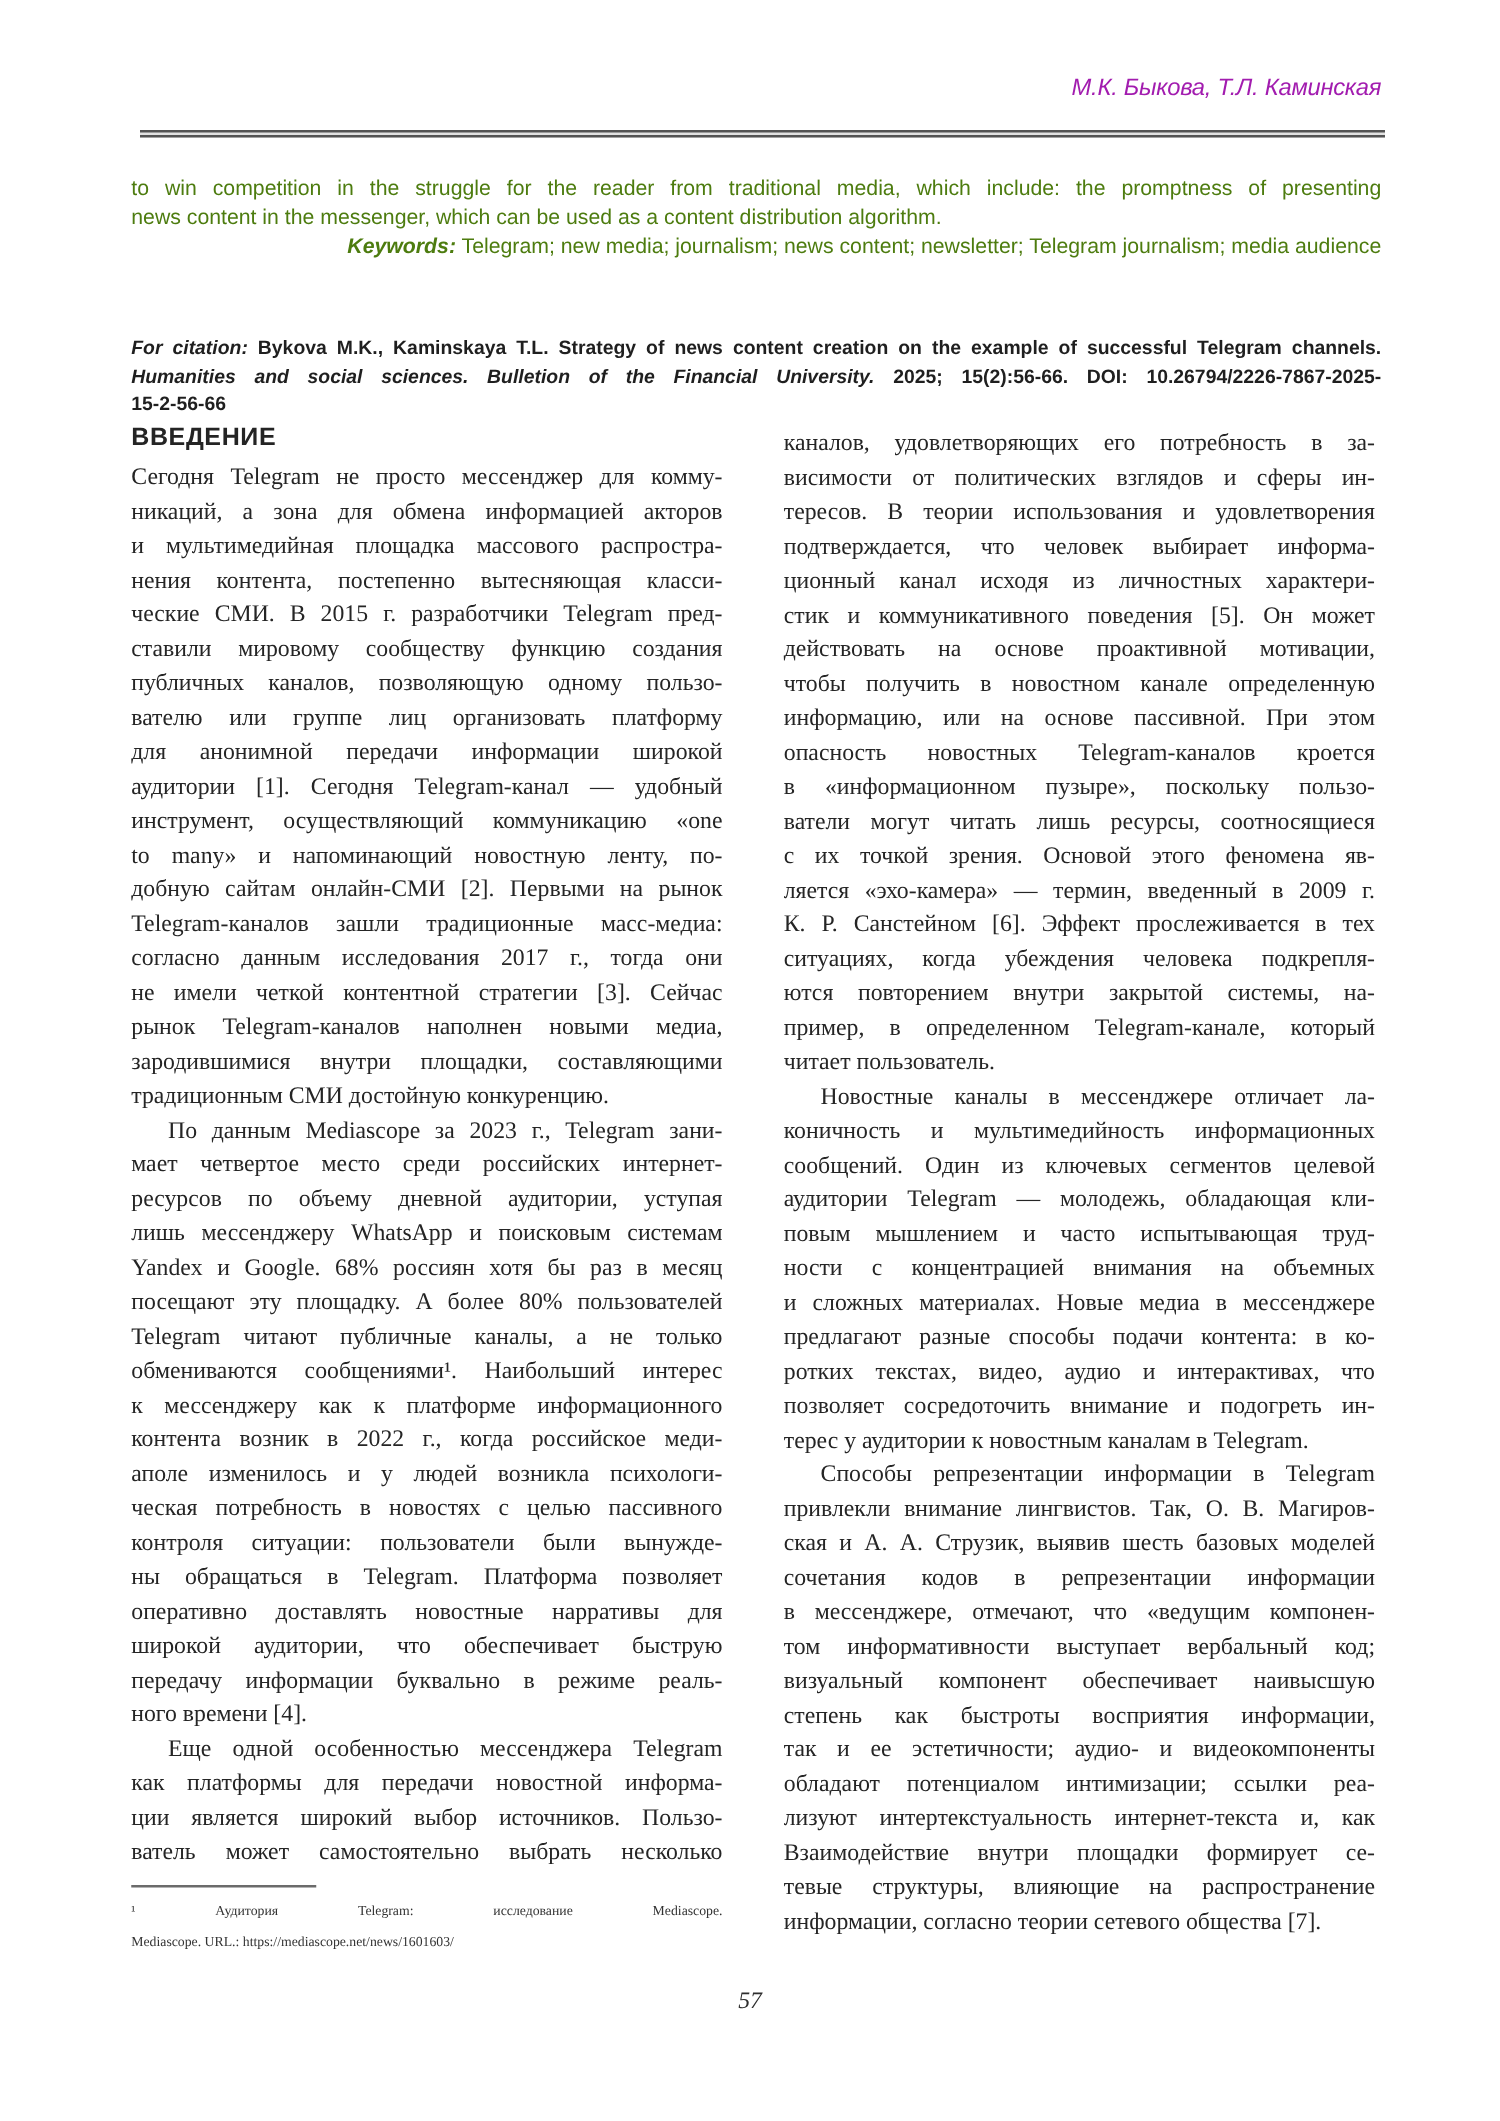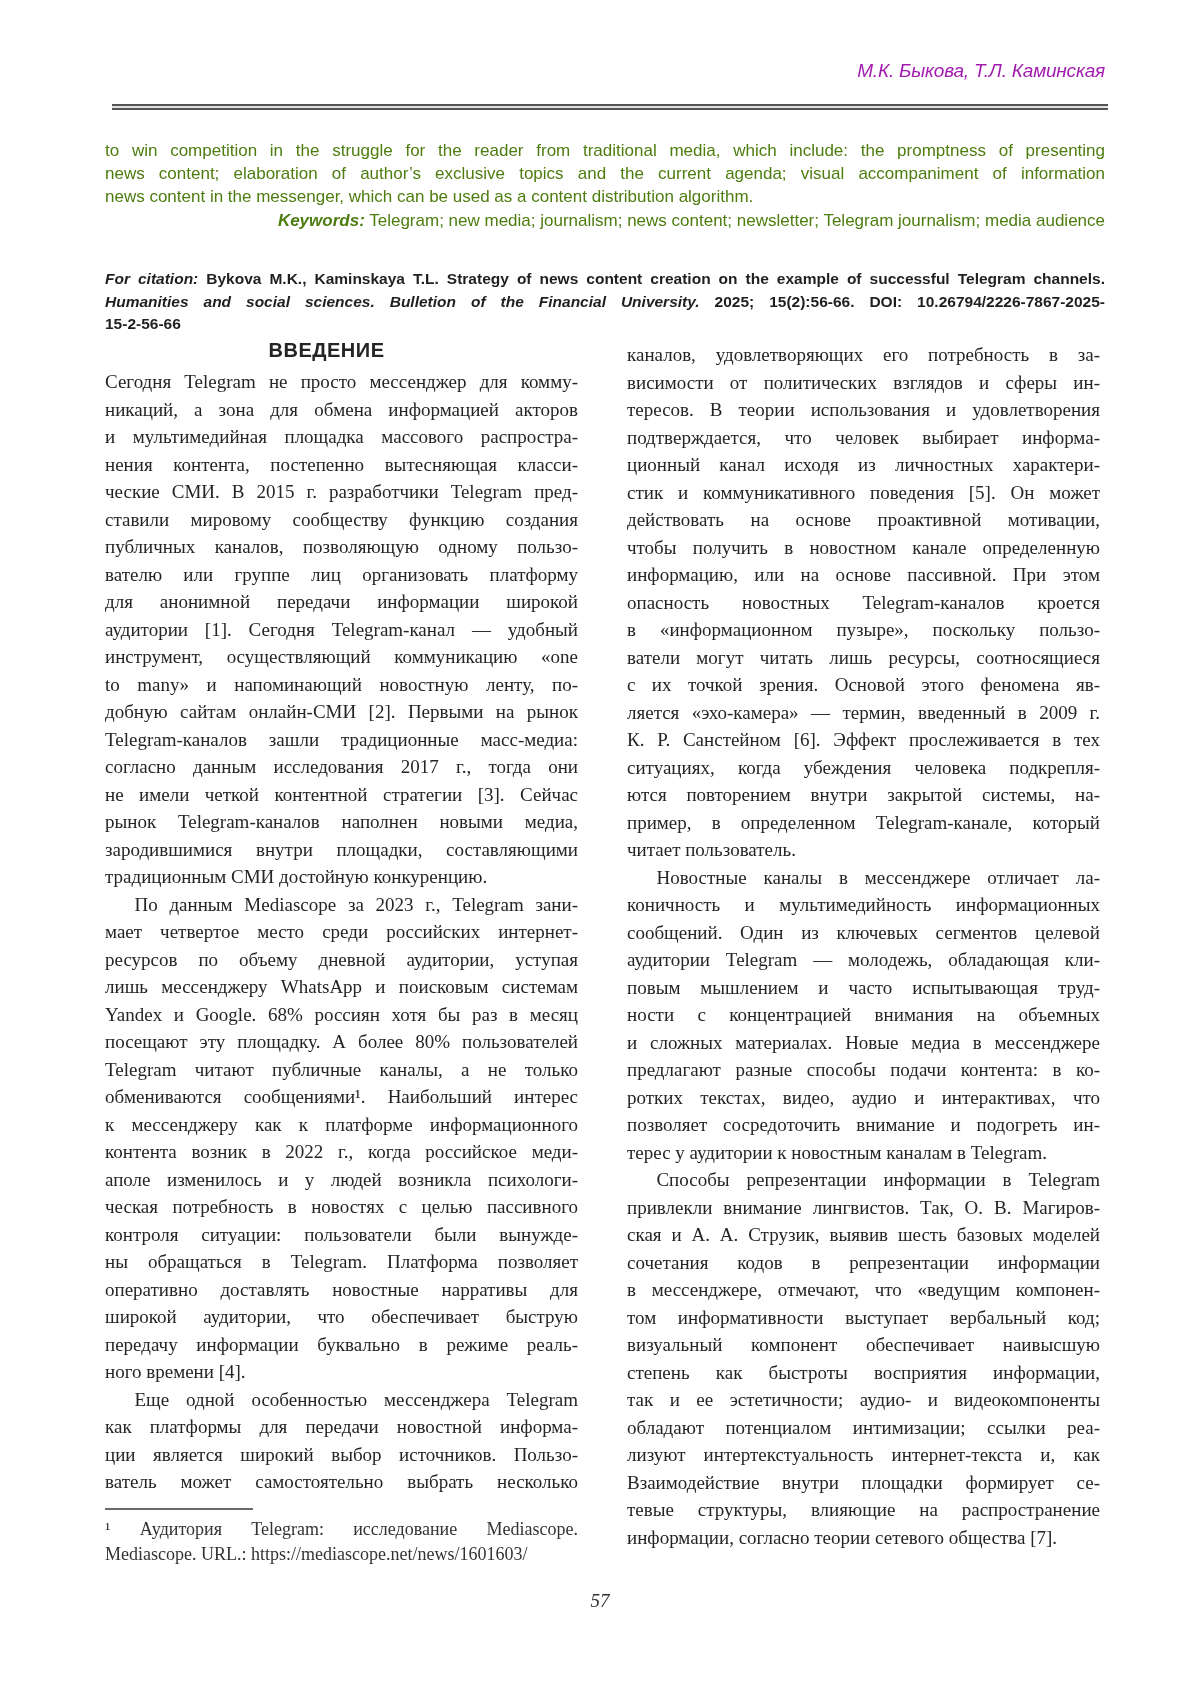--- a/index.html
+++ b/index.html
@@ -27,57 +27,56 @@
   .citation {
     position:absolute; left:105px; top:268px; width:1000px;
     font-family:Liberation Sans, sans-serif; font-size:15.5px;
     font-weight:bold; line-height:22.7px; color:#1f1f1f;
   }
   .citation .it { font-style:italic; }
   .tline { text-align:justify; text-align-last:justify; white-space:normal; }
   .tline.lastline { text-align-last:left; }
   .tline.firstline { text-indent:1.55em; }
   .section-heading {
-    position:absolute; left:90px; top:339px; width:473px;
+    position:absolute; left:105px; top:339px; width:473px;
     font-family:"Liberation Sans", sans-serif; font-weight:bold;
-    font-size:20px; letter-spacing:0.5px; text-align:center; color:#242424;
+    font-size:20px; letter-spacing:0.5px; text-align:left; color:#242424;
   }
   .col {
     position:absolute; width:473px;
     font-size:19px; line-height:27.5px; color:#252525;
   }
   .col-left  { left:105px; top:368px; }
   .col-right { left:627px; top:341px; }
   .para { margin:0; }
   .footnote-rule {
     position:absolute; left:105px; top:1508px; width:148px; height:0;
     border-top:2px solid #6b6b6b;
   }
   .footnote {
     position:absolute; left:105px; top:1517px; width:473px;
-    font-size:18px; line-height:24.5px; color:#333333;
+    font-size:11px; line-height:24.5px; color:#333333;
   }
   .page-number {
     position:absolute; left:0; top:1590px; width:1200px; text-align:center;
     font-size:19px; font-style:italic; color:#2e2e2e;
   }
 </style>
 </head>
 <body>
 
 <div class="page">
 
   <div class="authors">М.К. Быкова, Т.Л. Каминская</div>
 
   <div class="top-rule"></div>
 
   <div class="abstract">
     <div>
         <div class="tline">to win competition in the struggle for the reader from traditional media, which include: the promptness of presenting</div>
-        <div class="tline">news content; elaboration of author’s exclusive topics and the current agenda; visual accompaniment of information</div>
         <div class="tline lastline">news content in the messenger, which can be used as a content distribution algorithm.</div>
       </div>
     <div class="kw-line"><span class="bi">Keywords:</span><span> Telegram; new media; journalism; news content; newsletter; Telegram journalism; media audience</span></div>
   </div>
 
   <div class="citation">
     <div class="tline"><span class="it">For citation:</span><span> Bykova M.K., Kaminskaya T.L. Strategy of news content creation on the example of successful Telegram channels.</span></div>
     <div class="tline"><span class="it">Humanities and social sciences. Bulletion of the Financial University.</span><span> 2025; 15(2):56-66. DOI: 10.26794/2226-7867-2025-</span></div>
     <div class="tline lastline">15-2-56-66</div>
   </div>

